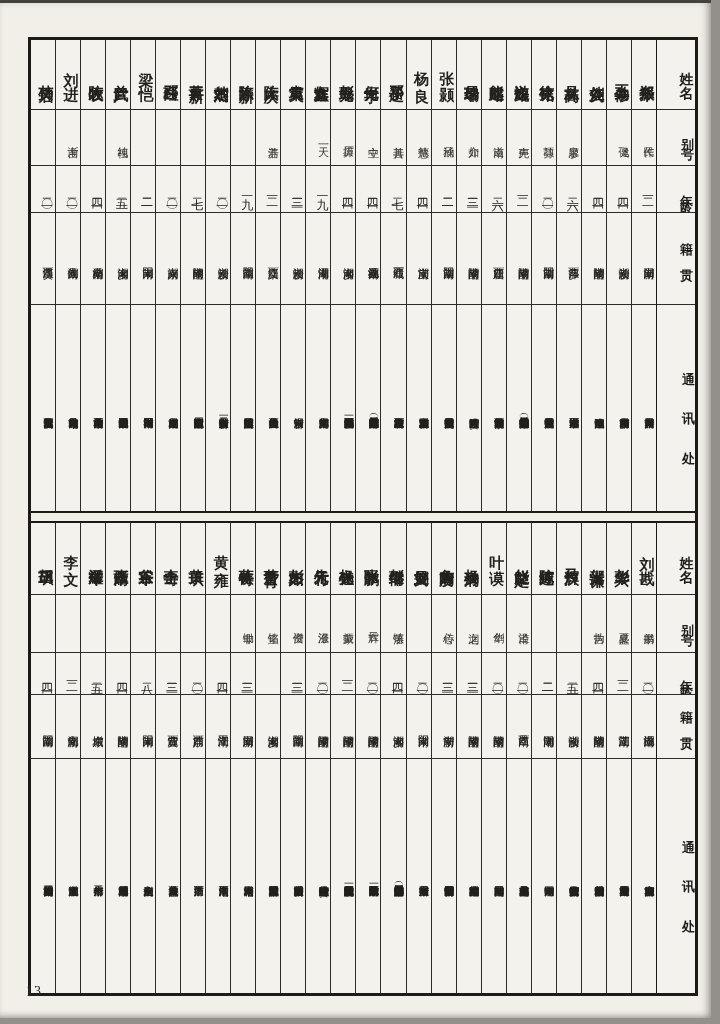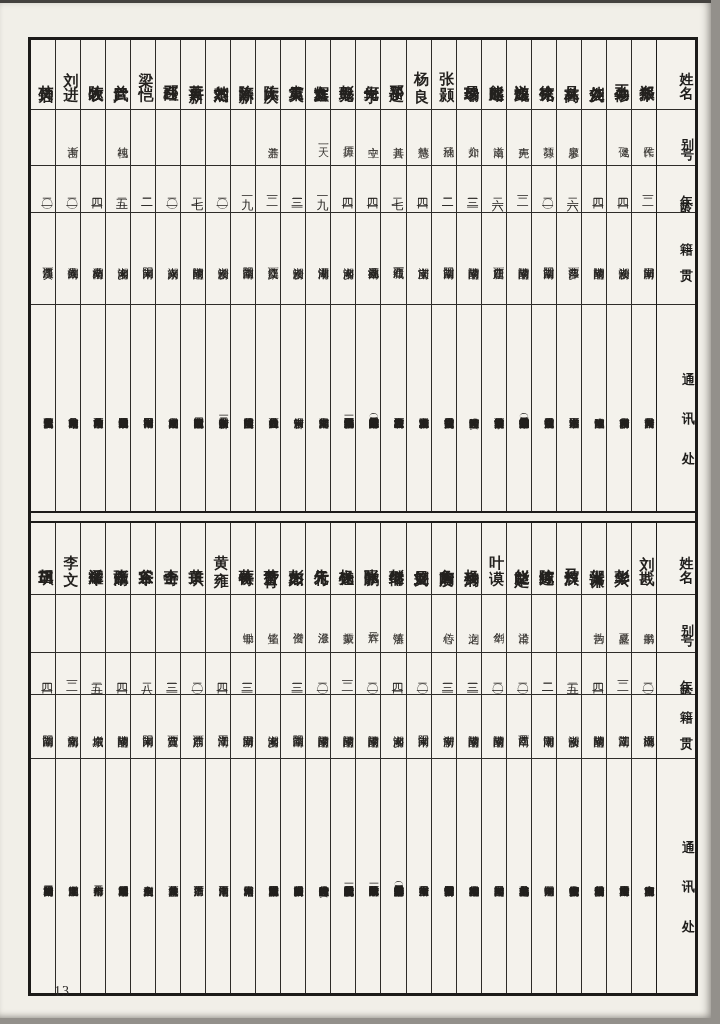--- a/index.html
+++ b/index.html
@@ -48,21 +48,21 @@
   .age{font-size:12px;line-height:1.2;text-align:center;}
   .origin{font-size:11px;line-height:1.25;text-align:center;}
   .address{font-size:10px;line-height:12.5px;text-align:start;padding-top:6px;border-bottom:none;}
   .head .cell{font-weight:700;color:#1d1c1a;}
   .head .name{font-size:14px;letter-spacing:14px;}
   .head .alias{font-size:13px;letter-spacing:10px;text-align:center;}
   .head .age{font-size:13px;letter-spacing:4px;text-align:center;}
   .head .origin{font-size:13px;letter-spacing:26px;text-align:center;}
   .head .address{font-size:13px;letter-spacing:40px;text-align:center;padding-top:28px;}
   .page-number{
-    position:absolute;left:54px;bottom:18px;
+    position:absolute;left:26px;bottom:18px;
     font-size:14px;color:#2a2826;letter-spacing:1px;
     font-family:"Liberation Serif","DejaVu Serif",serif;
   }
 </style>
 </head>
 <body>
 
 <div class="sheet">
   <div class="frame">
     <section class="roster-table t-top" id="table-top">

